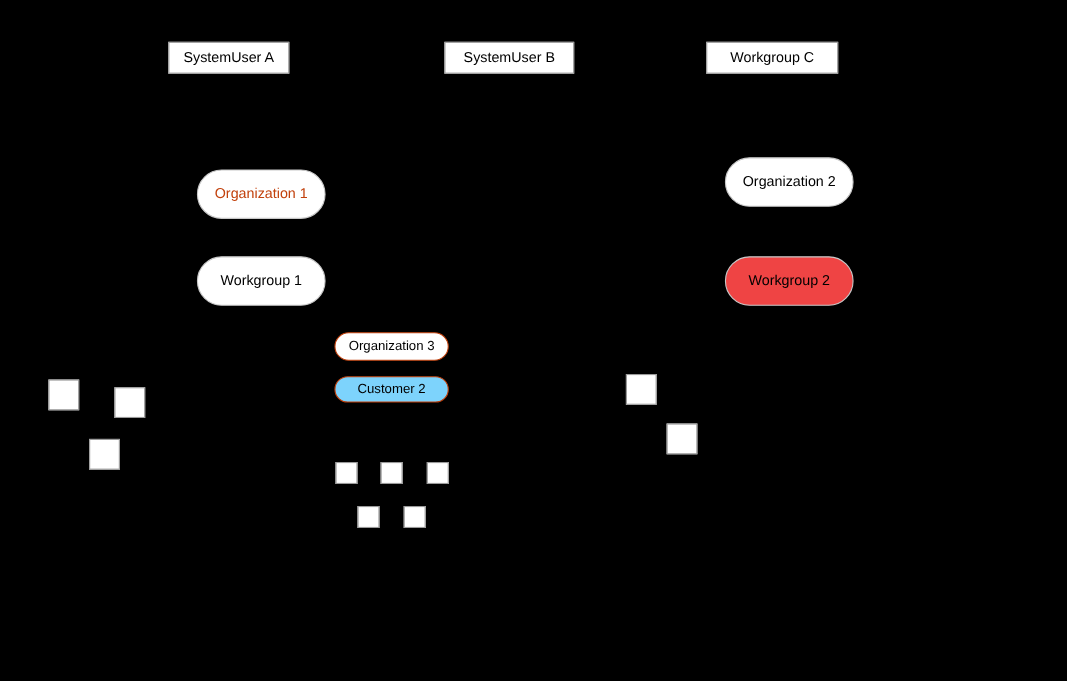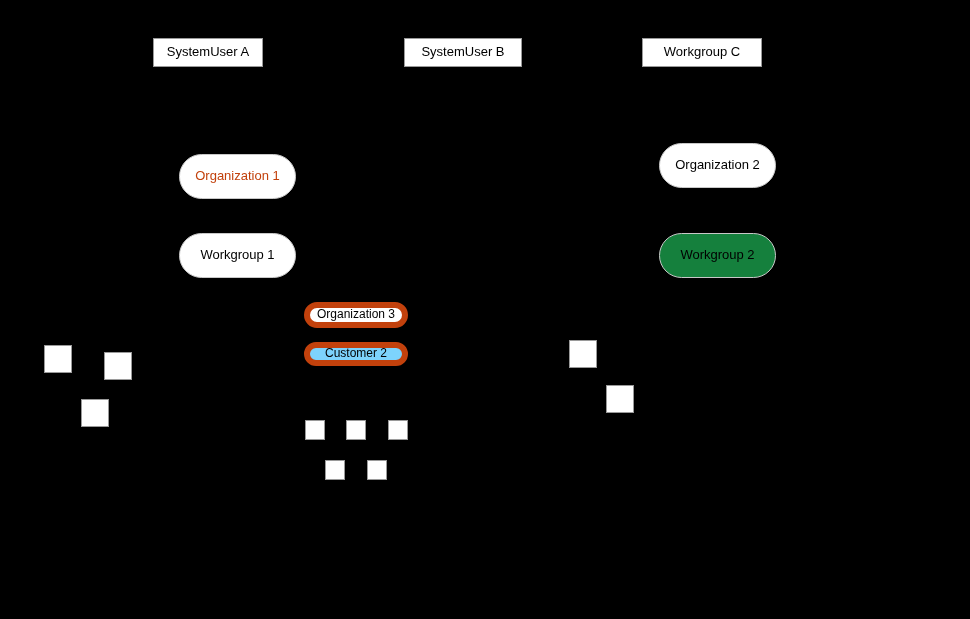--- a/index.html
+++ b/index.html
@@ -34,39 +34,39 @@
     font-size: 13px;
   }
   .node.pill-lg {
     border-radius: 999px;
     font-size: 13px;
     border: 1px solid #c8c8c8;
   }
   .node.pill-sm {
     border-radius: 999px;
     font-size: 12px;
-    border: 6px solid #c2410c;
+    border: 1px solid #c2410c;
   }
   .node.square {
     border: 1px solid #9a9a9a;
     border-radius: 0;
     font-size: 0;
   }
 </style>
 </head>
 <body>
 
 <div id="canvas" style="width: 970px; height: 619px; background: rgb(0, 0, 0);">
     <div class="node rect" style="left: 404px; top: 38px; width: 118px; height: 29px; background: rgb(255, 255, 255); color: rgb(0, 0, 0);">SystemUser B</div>
     <div class="node rect" style="left: 153px; top: 38px; width: 110px; height: 29px; background: rgb(255, 255, 255); color: rgb(0, 0, 0);">SystemUser A</div>
     <div class="node rect" style="left: 642px; top: 38px; width: 120px; height: 29px; background: rgb(255, 255, 255); color: rgb(0, 0, 0);">Workgroup C</div>
     <div class="node pill-lg" style="left: 179px; top: 143px; width: 117px; height: 45px; background: rgb(255, 255, 255); color: #c2410c; margin-top: 11px;">Organization 1</div>
     <div class="node pill-lg" style="left: 659px; top: 143px; width: 117px; height: 45px; background: rgb(255, 255, 255); color: rgb(0, 0, 0);">Organization 2</div>
     <div class="node pill-lg" style="left: 179px; top: 233px; width: 117px; height: 45px; background: rgb(255, 255, 255); color: rgb(0, 0, 0);">Workgroup 1</div>
-    <div class="node pill-lg" style="left: 659px; top: 233px; width: 117px; height: 45px; background: #15803d; color: rgb(0, 0, 0);">Workgroup 2</div>
+    <div class="node pill-lg" style="left: 659px; top: 233px; width: 117px; height: 45px; background: #ef4444; color: rgb(0, 0, 0);">Workgroup 2</div>
     <div class="node pill-sm" style="left: 304px; top: 302px; width: 104px; height: 26px; background: rgb(255, 255, 255); color: rgb(0, 0, 0);">Organization 3</div>
     <div class="node pill-sm" style="left: 304px; top: 342px; width: 104px; height: 24px; background: #7dd3fc; color: rgb(0, 0, 0);">Customer 2</div>
     <div class="node square" style="left: 44px; top: 345px; width: 28px; height: 28px; background: rgb(255, 255, 255);"></div>
     <div class="node square" style="left: 104px; top: 352px; width: 28px; height: 28px; background: rgb(255, 255, 255);"></div>
     <div class="node square" style="left: 81px; top: 399px; width: 28px; height: 28px; background: rgb(255, 255, 255);"></div>
     <div class="node square" style="left: 569px; top: 340px; width: 28px; height: 28px; background: rgb(255, 255, 255);"></div>
     <div class="node square" style="left: 606px; top: 385px; width: 28px; height: 28px; background: rgb(255, 255, 255);"></div>
     <div class="node square" style="left: 305px; top: 420px; width: 20px; height: 20px; background: rgb(255, 255, 255);"></div>
     <div class="node square" style="left: 346px; top: 420px; width: 20px; height: 20px; background: rgb(255, 255, 255);"></div>
     <div class="node square" style="left: 388px; top: 420px; width: 20px; height: 20px; background: rgb(255, 255, 255);"></div>

